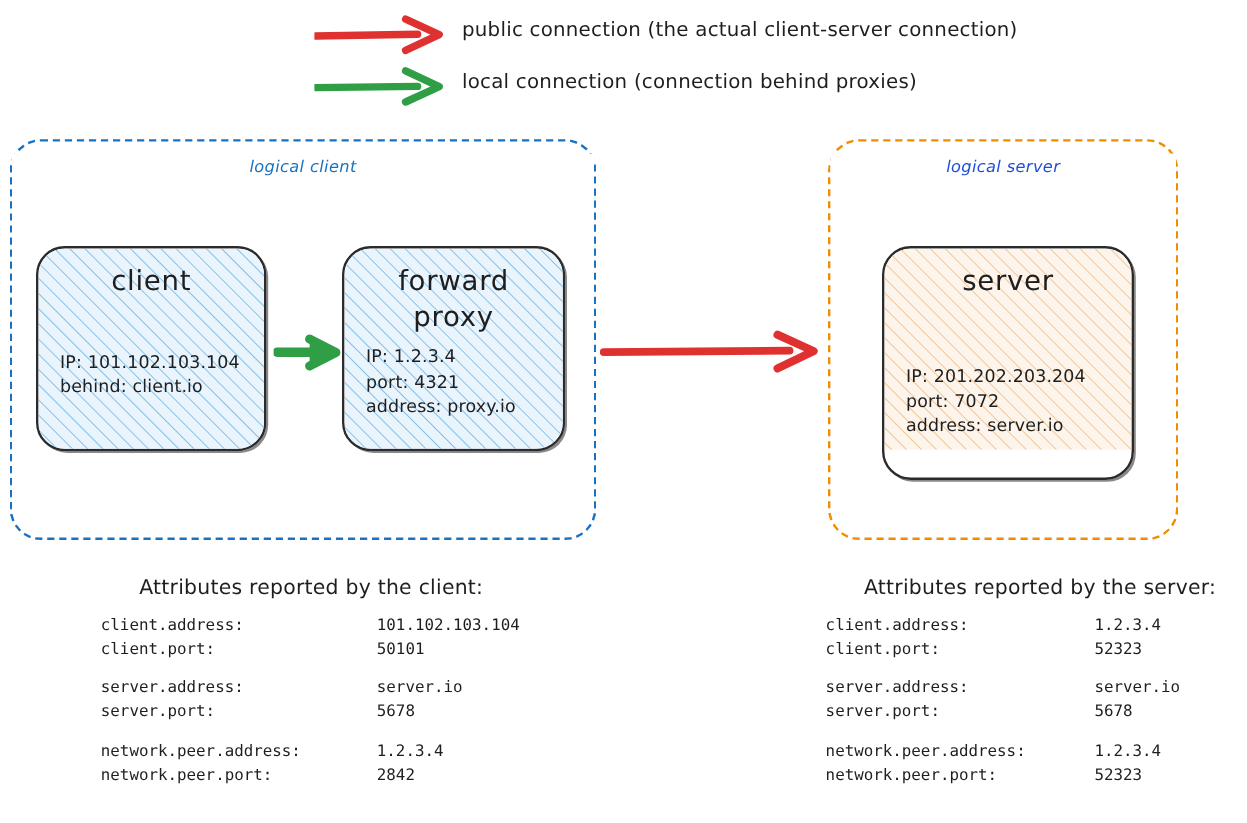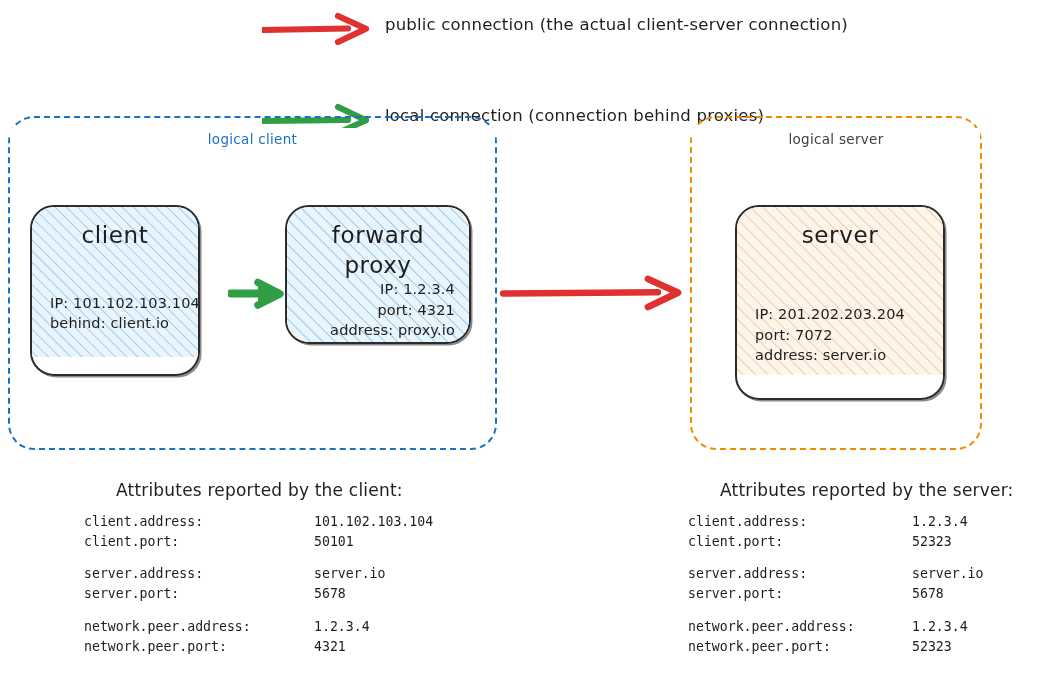--- a/index.html
+++ b/index.html
@@ -13,21 +13,21 @@
     position: relative;
     overflow: hidden;
     font-family: "DejaVu Sans", sans-serif;
     color: #1e1e1e;
   }
 
   
   #legend { position: absolute; left: 0; top: 0; width: 953px; height: 100px; }
   .legend-row { position: absolute; left: 0; width: 1039px; height: 40px; }
   .legend-row.r0 { top: 9px; }
-  .legend-row.r1 { top: 52px; margin-top: 48px; }
+  .legend-row.r1 { top: 52px; }
   .legend-arrow { position: absolute; left: 262px; top: 0; width: 108px; height: 40px; }
   .legend-label {
     position: absolute;
     left: 385px;
     top: 6px;
     font-family: "DejaVu Sans", sans-serif;
     font-size: 16.5px;
     letter-spacing: 0.2px;
     color: #1e1e1e;
     white-space: nowrap;
@@ -57,23 +57,23 @@
     width: 100%;
     text-align: center;
     font-family: "DejaVu Sans", sans-serif;
     font-size: 13.5px;
     letter-spacing: 0.3px;
     background: #ffffff;
     padding: 3px 0 2px;
     box-sizing: border-box;
   }
   #logical-client-group .group-label { color: #1971c2; }
-  #logical-server-group .group-label { color: #404040; }
-  
-  .group-label { top: 10px; }
+  #logical-server-group .group-label { color: #1d4ed8; }
+  
+  .group-label { top: 10px; font-style: italic; }
 
   
   .node {
     position: absolute;
     box-sizing: border-box;
     border: 2.2px solid #2b2b2b;
     border-radius: 24px;
     overflow: hidden;
     box-shadow: 2px 2px 0 -0.5px rgba(40,40,40,0.55);
   }
@@ -106,28 +106,28 @@
     font-family: "DejaVu Sans", sans-serif;
     font-size: 14.5px;
     line-height: 1.42;
     letter-spacing: 0.15px;
     color: #1e1e1e;
     padding-left: 4px;
     padding-bottom: 22px;
   }
   .node-details div { white-space: nowrap; }
 
-  #node-client   { left: 30px;  top: 205px; width: 170px; height: 171px; }
-  #node-proxy    { left: 285px; top: 205px; width: 186px; height: 139px; }
+  #node-client   { left: 30px;  top: 205px; width: 192px; height: 171px; }
+  #node-proxy    { left: 285px; top: 205px; width: 186px; height: 171px; }
   #node-server   { left: 735px; top: 205px; width: 210px; height: 195px; }
 
   #node-client .node-details,
   #node-proxy  .node-details { padding-bottom: 26px; }
   #node-client .node-details { padding-bottom: 30px; }
-  #node-proxy  .node-details { padding-bottom: 14px; text-align: right; }
+  #node-proxy  .node-details { padding-bottom: 14px; }
   #node-server .node-details { padding-bottom: 22px; }
 
   
   .connector { position: absolute; }
   #local-connection-arrow  { left: 228px; top: 276px; width: 56px; height: 36px; }
   #public-connection-arrow { left: 500px; top: 270px; width: 182px; height: 48px; }
 
   
   .attrs-panel { position: absolute; }
   #client-attrs { left: 84px;  top: 480px; }
@@ -284,21 +284,21 @@
       </tr>
       <tr class="spacer">
           <td colspan="2"></td>
         </tr>
       <tr>
         <td class="k">network.peer.address:</td>
         <td class="v">1.2.3.4</td>
       </tr>
       <tr>
         <td class="k">network.peer.port:</td>
-        <td class="v">4321</td>
+        <td class="v">2842</td>
       </tr>
     </tbody>
   </table>
 </div>
 
 <div class="attrs-panel" id="server-attrs">
   <div class="attrs-heading">Attributes reported by the server:</div>
   <table class="attrs-table">
     <tbody>
       <tr>

